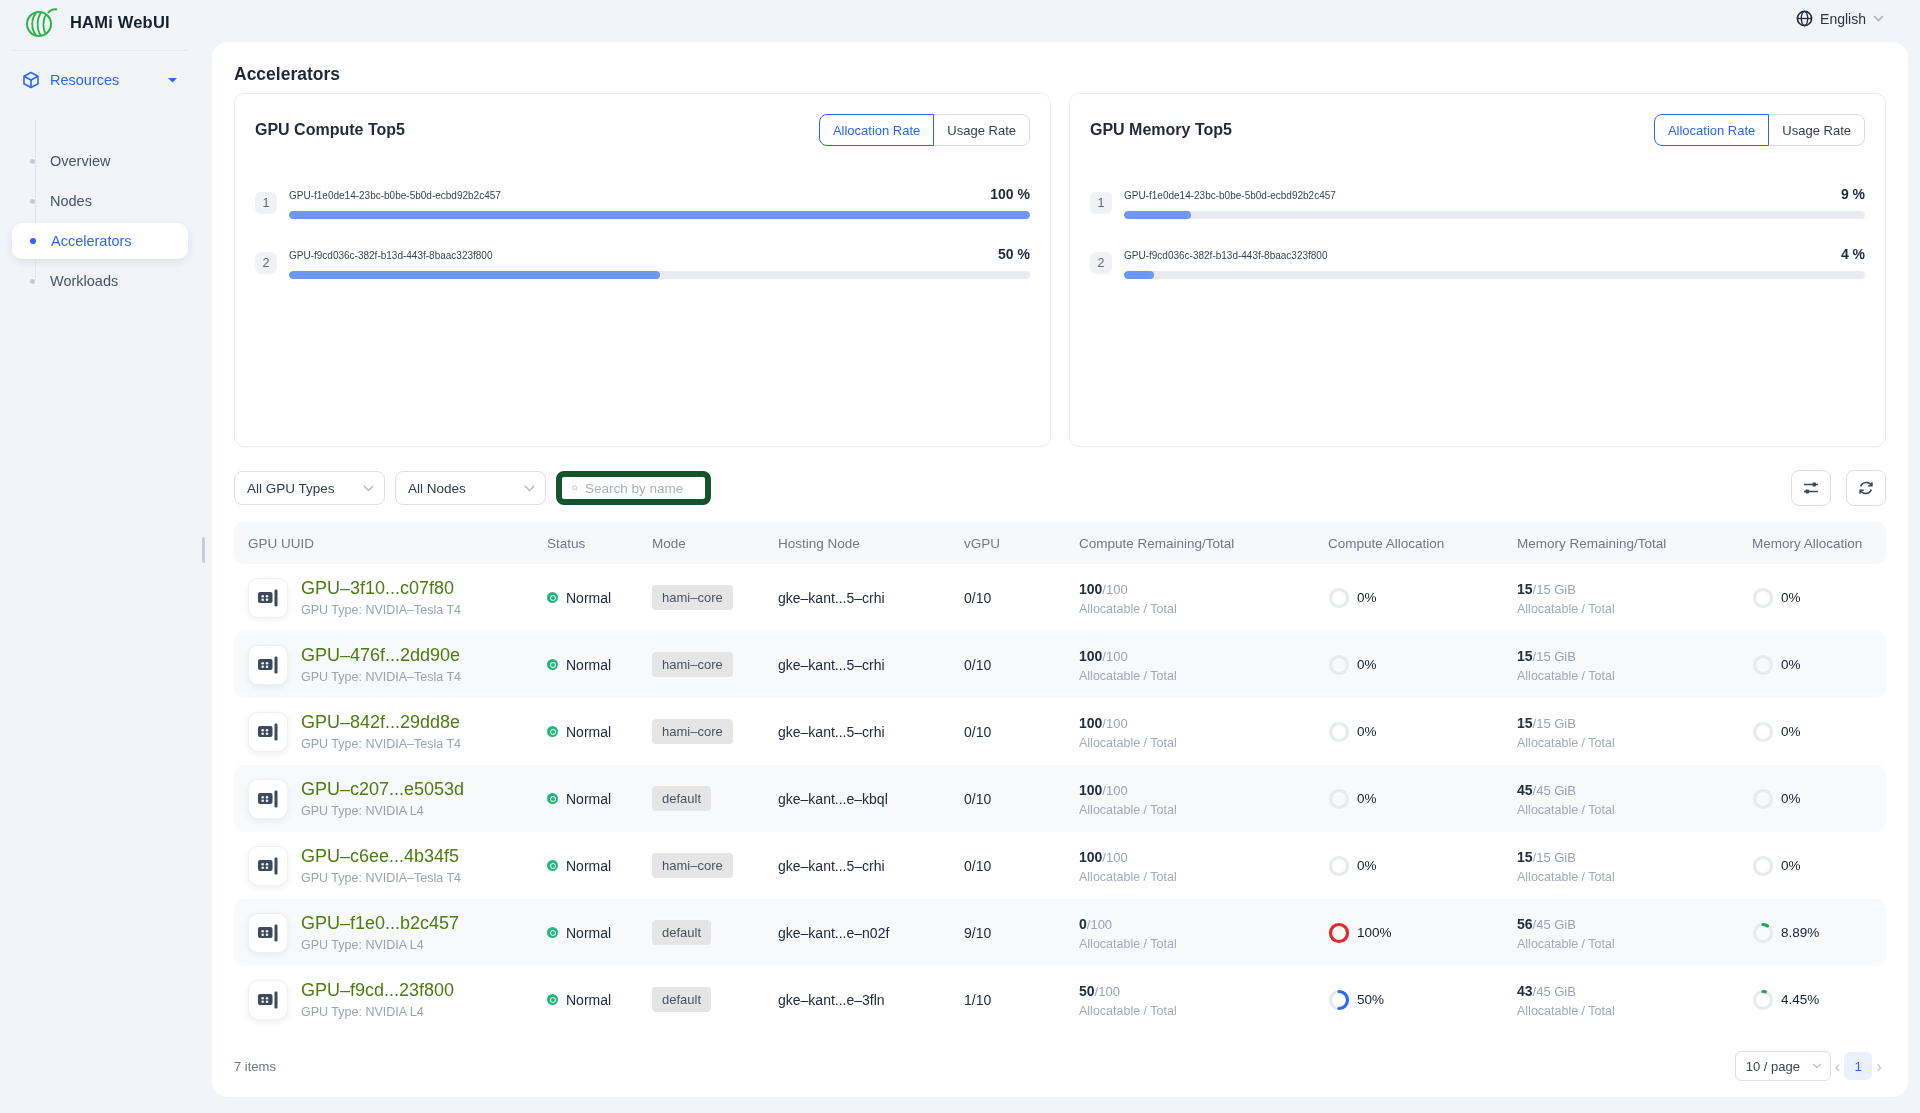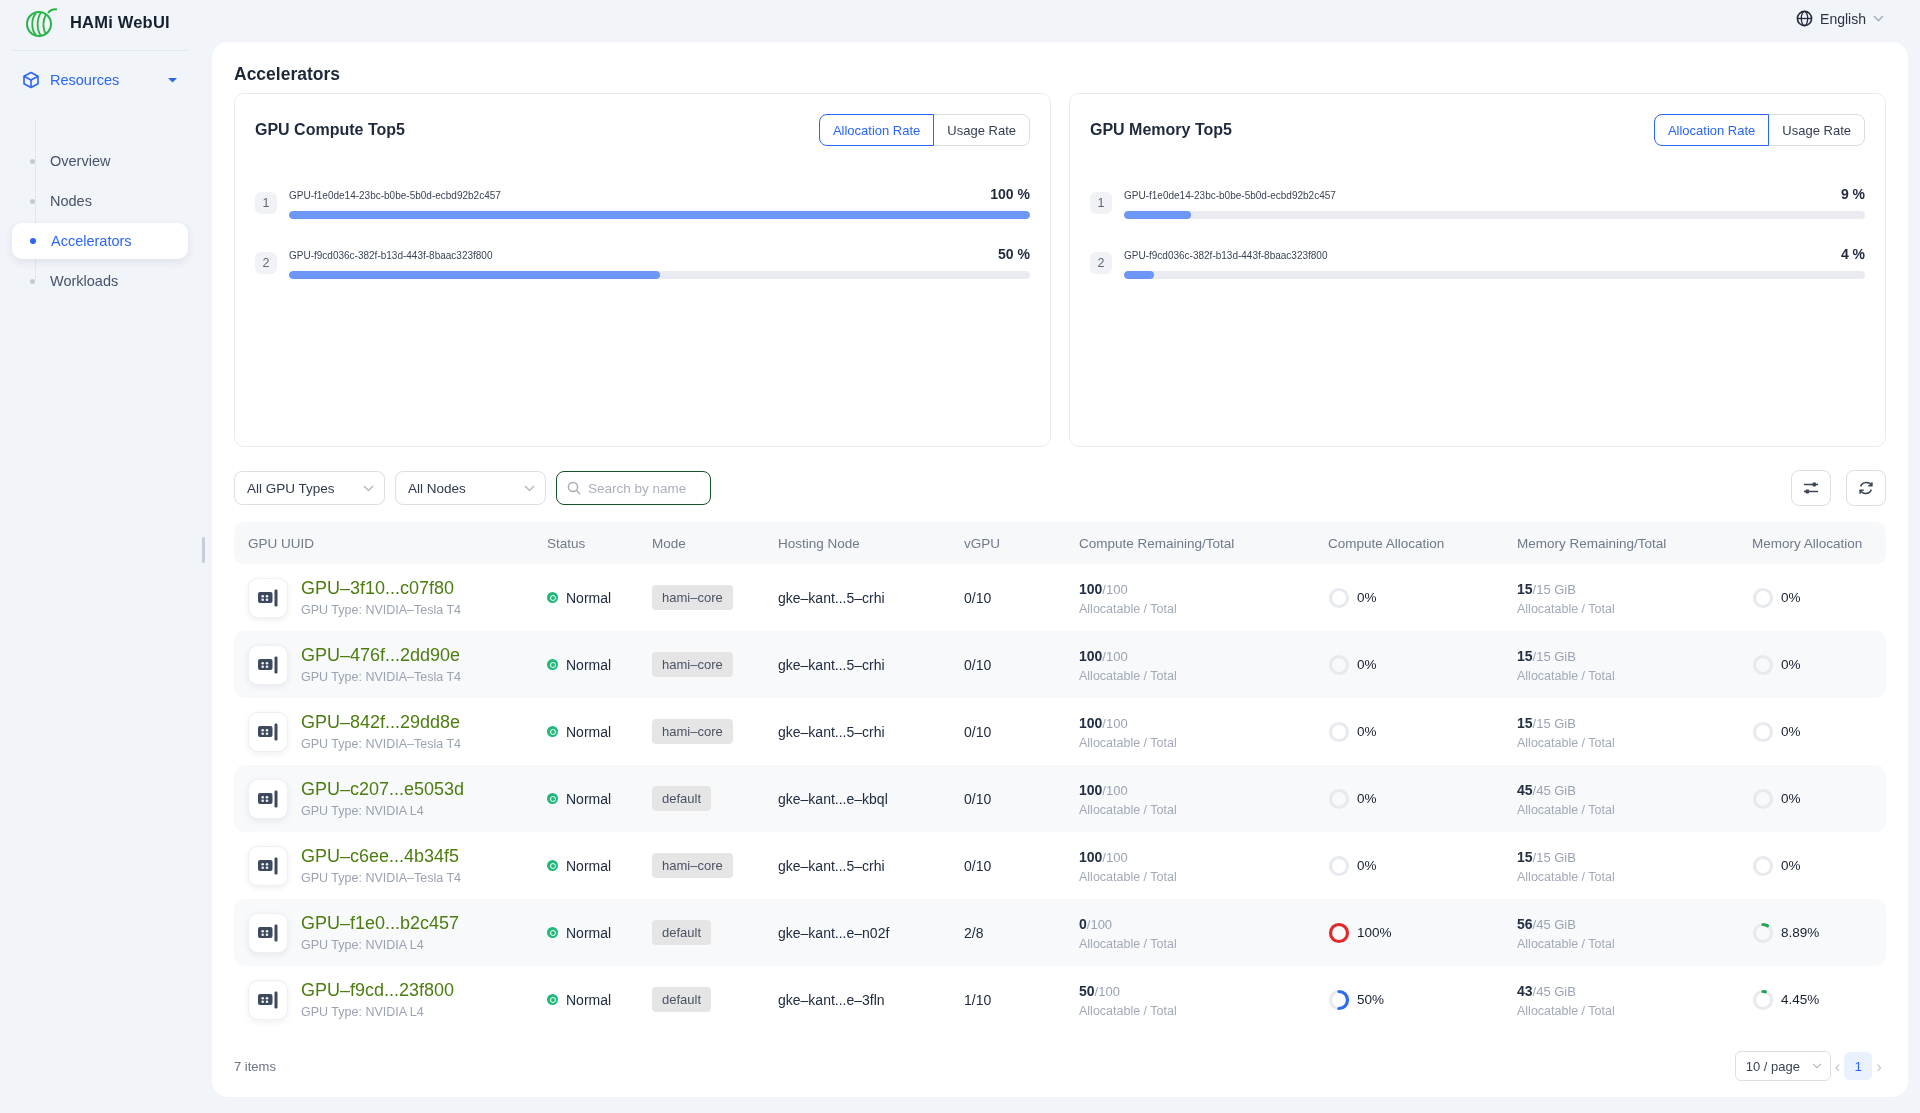--- a/index.html
+++ b/index.html
@@ -66,21 +66,21 @@
   .top5-name { font-size:10px; color:#3a4557; }
   .top5-value { font-size:14px; font-weight:600; color:#1f2a3c; }
   .bar-track { height:8px; border-radius:4px; background:#e9ebf0; margin-top:9px; overflow:hidden; }
   .bar-fill { height:8px; border-radius:4px; }
 
   
   .filter-row { display:flex; align-items:center; gap:10px; margin-top:23px; }
   .select-box { width:151px; height:34px; border:1px solid #dcdfe6; border-radius:8px; background:#fff;
     display:flex; align-items:center; padding:0 10px 0 12px; cursor:pointer; }
   .select-value { flex:1; font-size:13.5px; color:#2f3a4c; }
-  .search-box { width:155px; height:34px; border:1px solid #14532d; border-radius:8px; background:#fff;
+  .search-box { width:155px; height:34px; border:6px solid #14532d; border-radius:8px; background:#fff;
     display:flex; align-items:center; padding:0 10px; gap:7px; }
   .search-box input { border:none; outline:none; width:110px; font-size:13.5px; color:#2f3a4c; font-family:inherit; background:transparent; }
   .search-box input::placeholder { color:#aab0bc; }
   .filter-spacer { flex:1; }
   .icon-btn { width:40px; height:36px; border:1px solid #dcdfe6; border-radius:8px; background:#fff;
     display:flex; align-items:center; justify-content:center; cursor:pointer; }
   .icon-btn + .icon-btn { margin-left:5px; }
 
   
   .grid-row { display:grid; grid-template-columns:300px 110px 130px 190px 115px 245px 190px 235px 1fr; align-items:center; }
@@ -558,21 +558,21 @@
             <div class="gpu-uuid">GPU–f1e0...b2c457</div>
             <div class="gpu-type">GPU Type: NVIDIA L4</div>
           </span>
         </div>
         <div class="status-cell">
           <span class="status-dot"></span>
           <span class="status-label">Normal</span>
         </div>
         <div><span class="mode-tag">default</span></div>
         <div class="node-cell">gke–kant...e–n02f</div>
-        <div class="vgpu-cell">2/8</div>
+        <div class="vgpu-cell">9/10</div>
         <div>
           <div><span class="num-strong">0</span><span class="num-light">/100</span></div>
           <div class="sub-label">Allocatable / Total</div>
         </div>
         <div class="ring-cell">
           <svg width="22" height="22" viewBox="0 0 22 22">
             <circle cx="11" cy="11" r="8.5" fill="none" stroke="#e7eaee" stroke-width="3.2"></circle>
             <circle cx="11" cy="11" r="8.5" fill="none" stroke="#df2b2b" stroke-width="3.2" stroke-dasharray="53.41 53.41" transform="rotate(-90 11 11)" stroke-linecap="butt"></circle>
           </svg>
           <span class="ring-value">100%</span>

